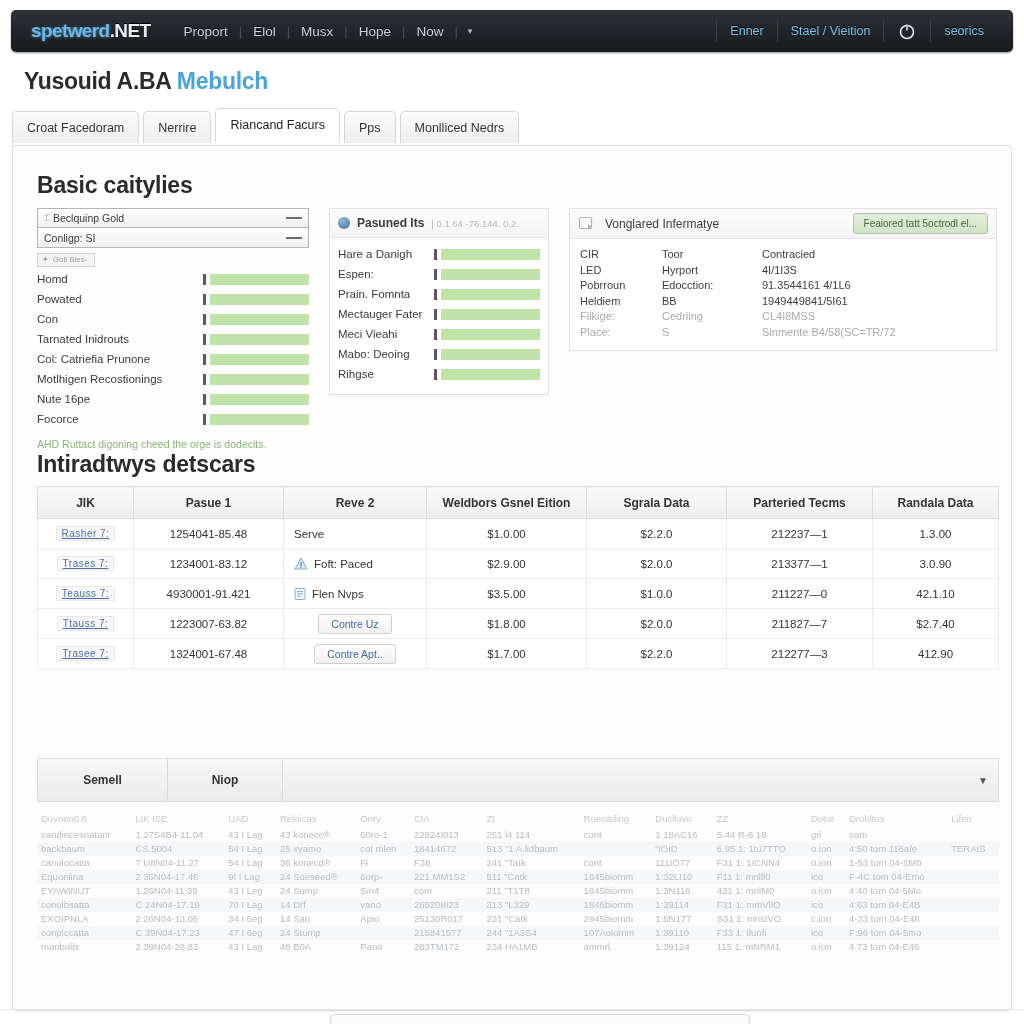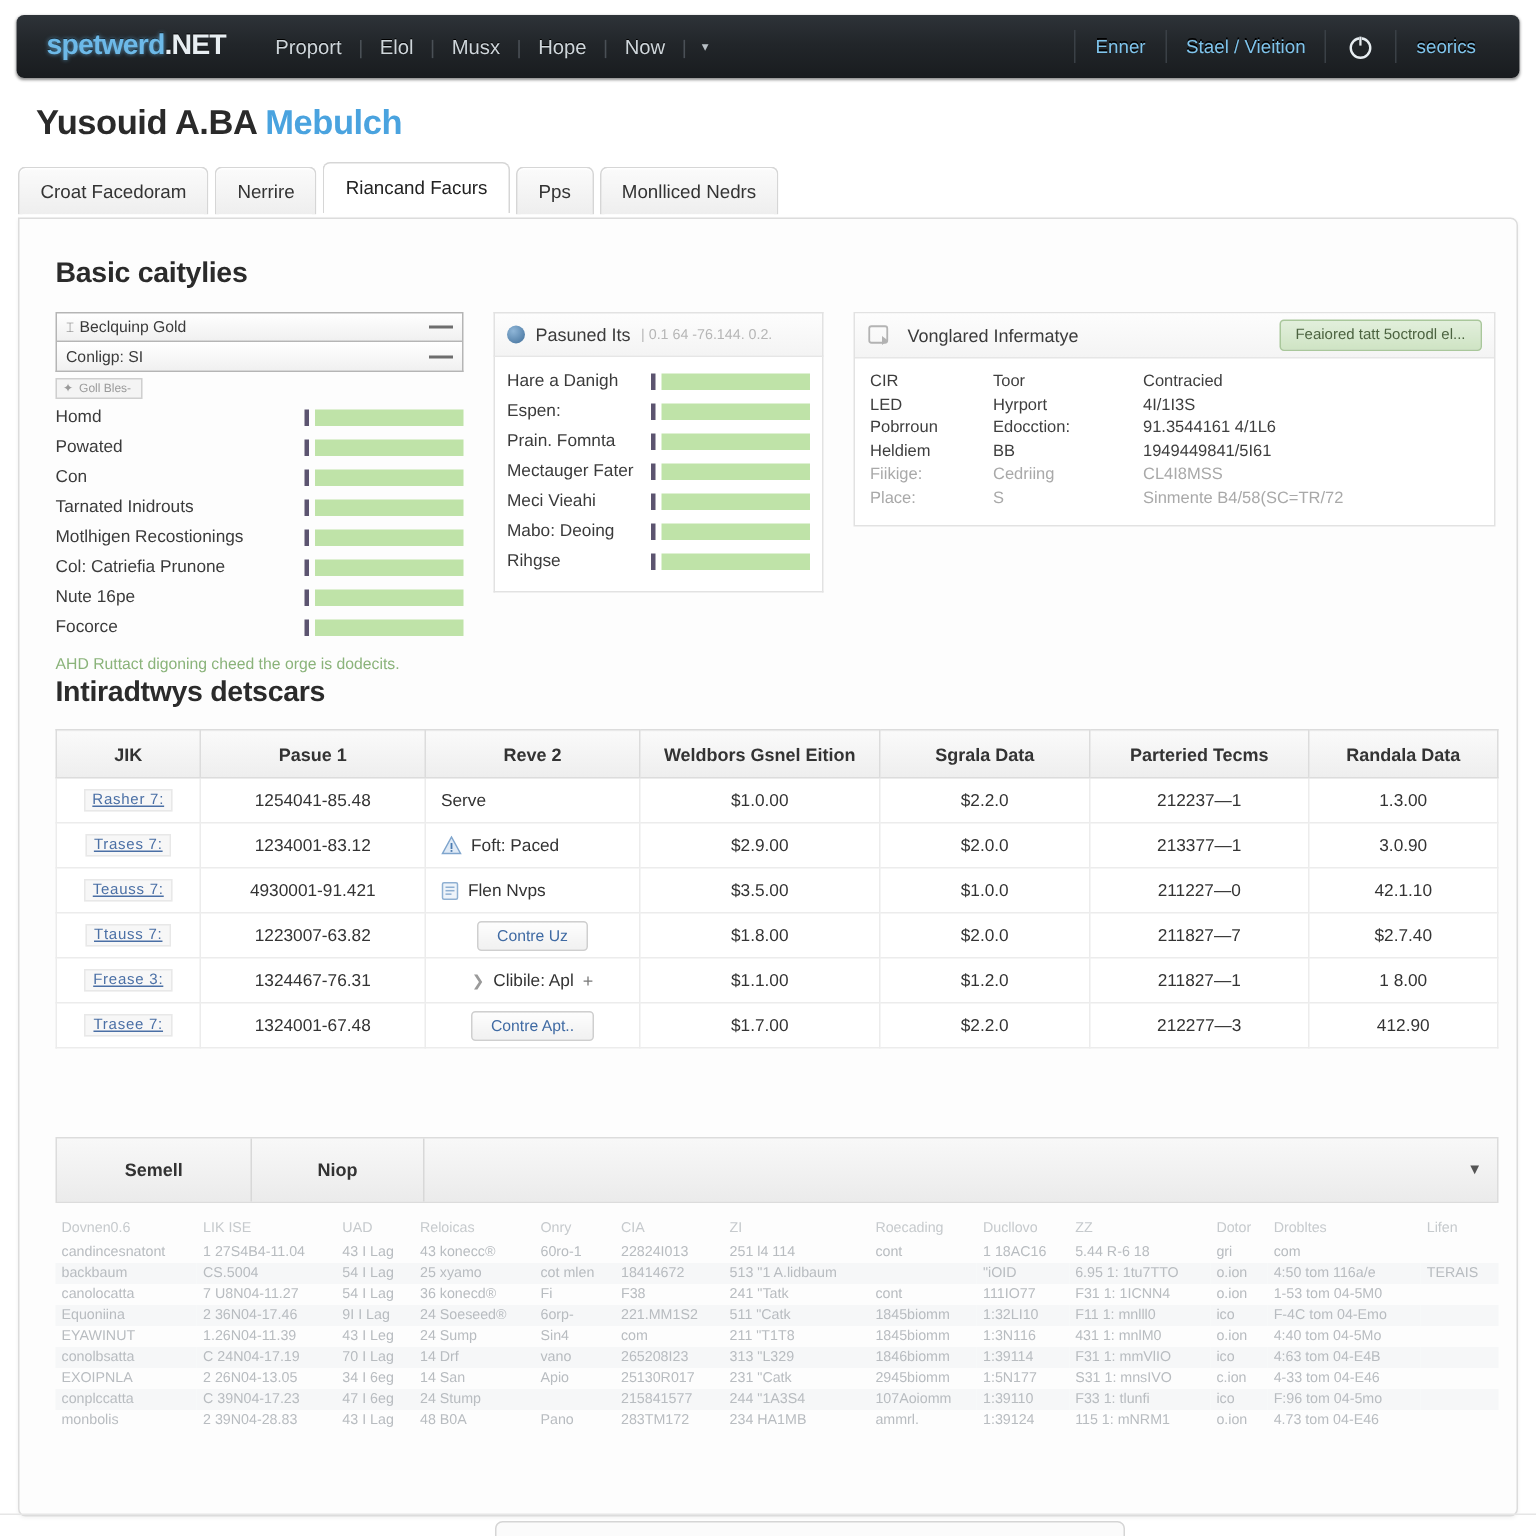--- a/index.html
+++ b/index.html
@@ -85,21 +85,21 @@
   .panel {
     position: absolute; left: 12px; top: 145px;
     width: 1000px; height: 866px;
     background: #fdfdfd;
     border: 1px solid #dcdcdc; border-radius: 0 5px 5px 5px;
     box-shadow: 0 1px 3px rgba(0,0,0,.06);
     overflow: hidden;
   }
 
   .section-h {
-    font-size: 19px; font-weight: bold; color: #2b2b2b;
+    font-size: 23px; font-weight: bold; color: #2b2b2b;
     letter-spacing: -.2px;
   }
 
   
   .cap-row {
     position: absolute; left: 24px; top: 62px;
     width: 960px; display: flex; gap: 20px;
   }
   .cap-col-a { width: 272px; }
   .cap-col-b { width: 220px; }
@@ -185,21 +185,21 @@
   .midhead {
     height: 30px; display: flex; align-items: center; gap: 7px;
     padding: 0 8px;
     background: linear-gradient(to bottom,#fdfdfd,#f4f4f4);
     border: 1px solid #e2e2e2; border-bottom: 1px solid #e6e6e6;
   }
   .midhead .mh-dot {
     width: 12px; height: 12px; border-radius: 50%;
     background: radial-gradient(circle at 35% 30%, #8fb6d8, #3f6e99);
   }
-  .midhead .mh-t { font-size: 12px; font-weight: normal; color: #3b3b3b; }
+  .midhead .mh-t { font-size: 12px; font-weight: bold; color: #3b3b3b; }
   .midhead .mh-sub {
     font-size: 9.5px; color: #b6b6b6; filter: blur(.45px);
     white-space: nowrap; overflow: hidden;
   }
   .midbody { border: 1px solid #e2e2e2; border-top: none; padding: 6px 8px 10px 8px; background:#fff; }
 
   
   .tbl-h { position: absolute; left: 24px; top: 305px; }
   .dtable {
     position: absolute; left: 24px; top: 340px;
@@ -363,28 +363,28 @@
           <span class="bl-label">Con</span>
           <span class="bl-tick"></span>
           <span class="bar-track"><span class="bar-fill" style="width: 100%;"></span></span>
         </div>
         <div class="bar-line">
           <span class="bl-label">Tarnated Inidrouts</span>
           <span class="bl-tick"></span>
           <span class="bar-track"><span class="bar-fill" style="width: 100%;"></span></span>
         </div>
         <div class="bar-line">
+          <span class="bl-label">Col: Catriefia Prunone</span>
+          <span class="bl-tick"></span>
+          <span class="bar-track"><span class="bar-fill" style="width: 30%;"></span></span>
+        </div>
+        <div class="bar-line">
           <span class="bl-label">Motlhigen Recostionings</span>
           <span class="bl-tick"></span>
           <span class="bar-track"><span class="bar-fill" style="width: 100%;"></span></span>
-        </div>
-        <div class="bar-line">
-          <span class="bl-label">Col: Catriefia Prunone</span>
-          <span class="bl-tick"></span>
-          <span class="bar-track"><span class="bar-fill" style="width: 30%;"></span></span>
         </div>
         <div class="bar-line">
           <span class="bl-label">Nute 16pe</span>
           <span class="bl-tick"></span>
           <span class="bar-track"><span class="bar-fill" style="width: 100%;"></span></span>
         </div>
         <div class="bar-line">
           <span class="bl-label">Focorce</span>
           <span class="bl-tick"></span>
           <span class="bar-track"><span class="bar-fill" style="width: 100%;"></span></span>
@@ -559,35 +559,20 @@
       <tr>
         <td class="c-center"><span class="lnk">Ttauss 7:</span></td>
         <td class="c-center">1223007-63.82</td>
         <td class="c-center"><span class="mini-btn">Contre Uz</span></td>
         <td class="c-center">$1.8.00</td>
         <td class="c-center">$2.0.0</td>
         <td class="c-center">211827—7</td>
         <td class="c-center">$2.7.40</td>
       </tr>
       <tr>
-        <td class="c-center"><span class="lnk">Frease 3:</span></td>
-        <td class="c-center">1324467-76.31</td>
-        <td>
-          <span class="cellflex" style="justify-content:center;">
-            <span class="chev">❯</span>
-            <span>Clibile: Apl</span>
-            <span class="plus">+</span>
-          </span>
-        </td>
-        <td class="c-center">$1.1.00</td>
-        <td class="c-center">$1.2.0</td>
-        <td class="c-center">211827—1</td>
-        <td class="c-center">1 8.00</td>
-      </tr>
-      <tr>
         <td class="c-center"><span class="lnk">Trasee 7:</span></td>
         <td class="c-center">1324001-67.48</td>
         <td class="c-center"><span class="mini-btn">Contre Apt..</span></td>
         <td class="c-center">$1.7.00</td>
         <td class="c-center">$2.2.0</td>
         <td class="c-center">212277—3</td>
         <td class="c-center">412.90</td>
       </tr>
     </tbody>
   </table>

